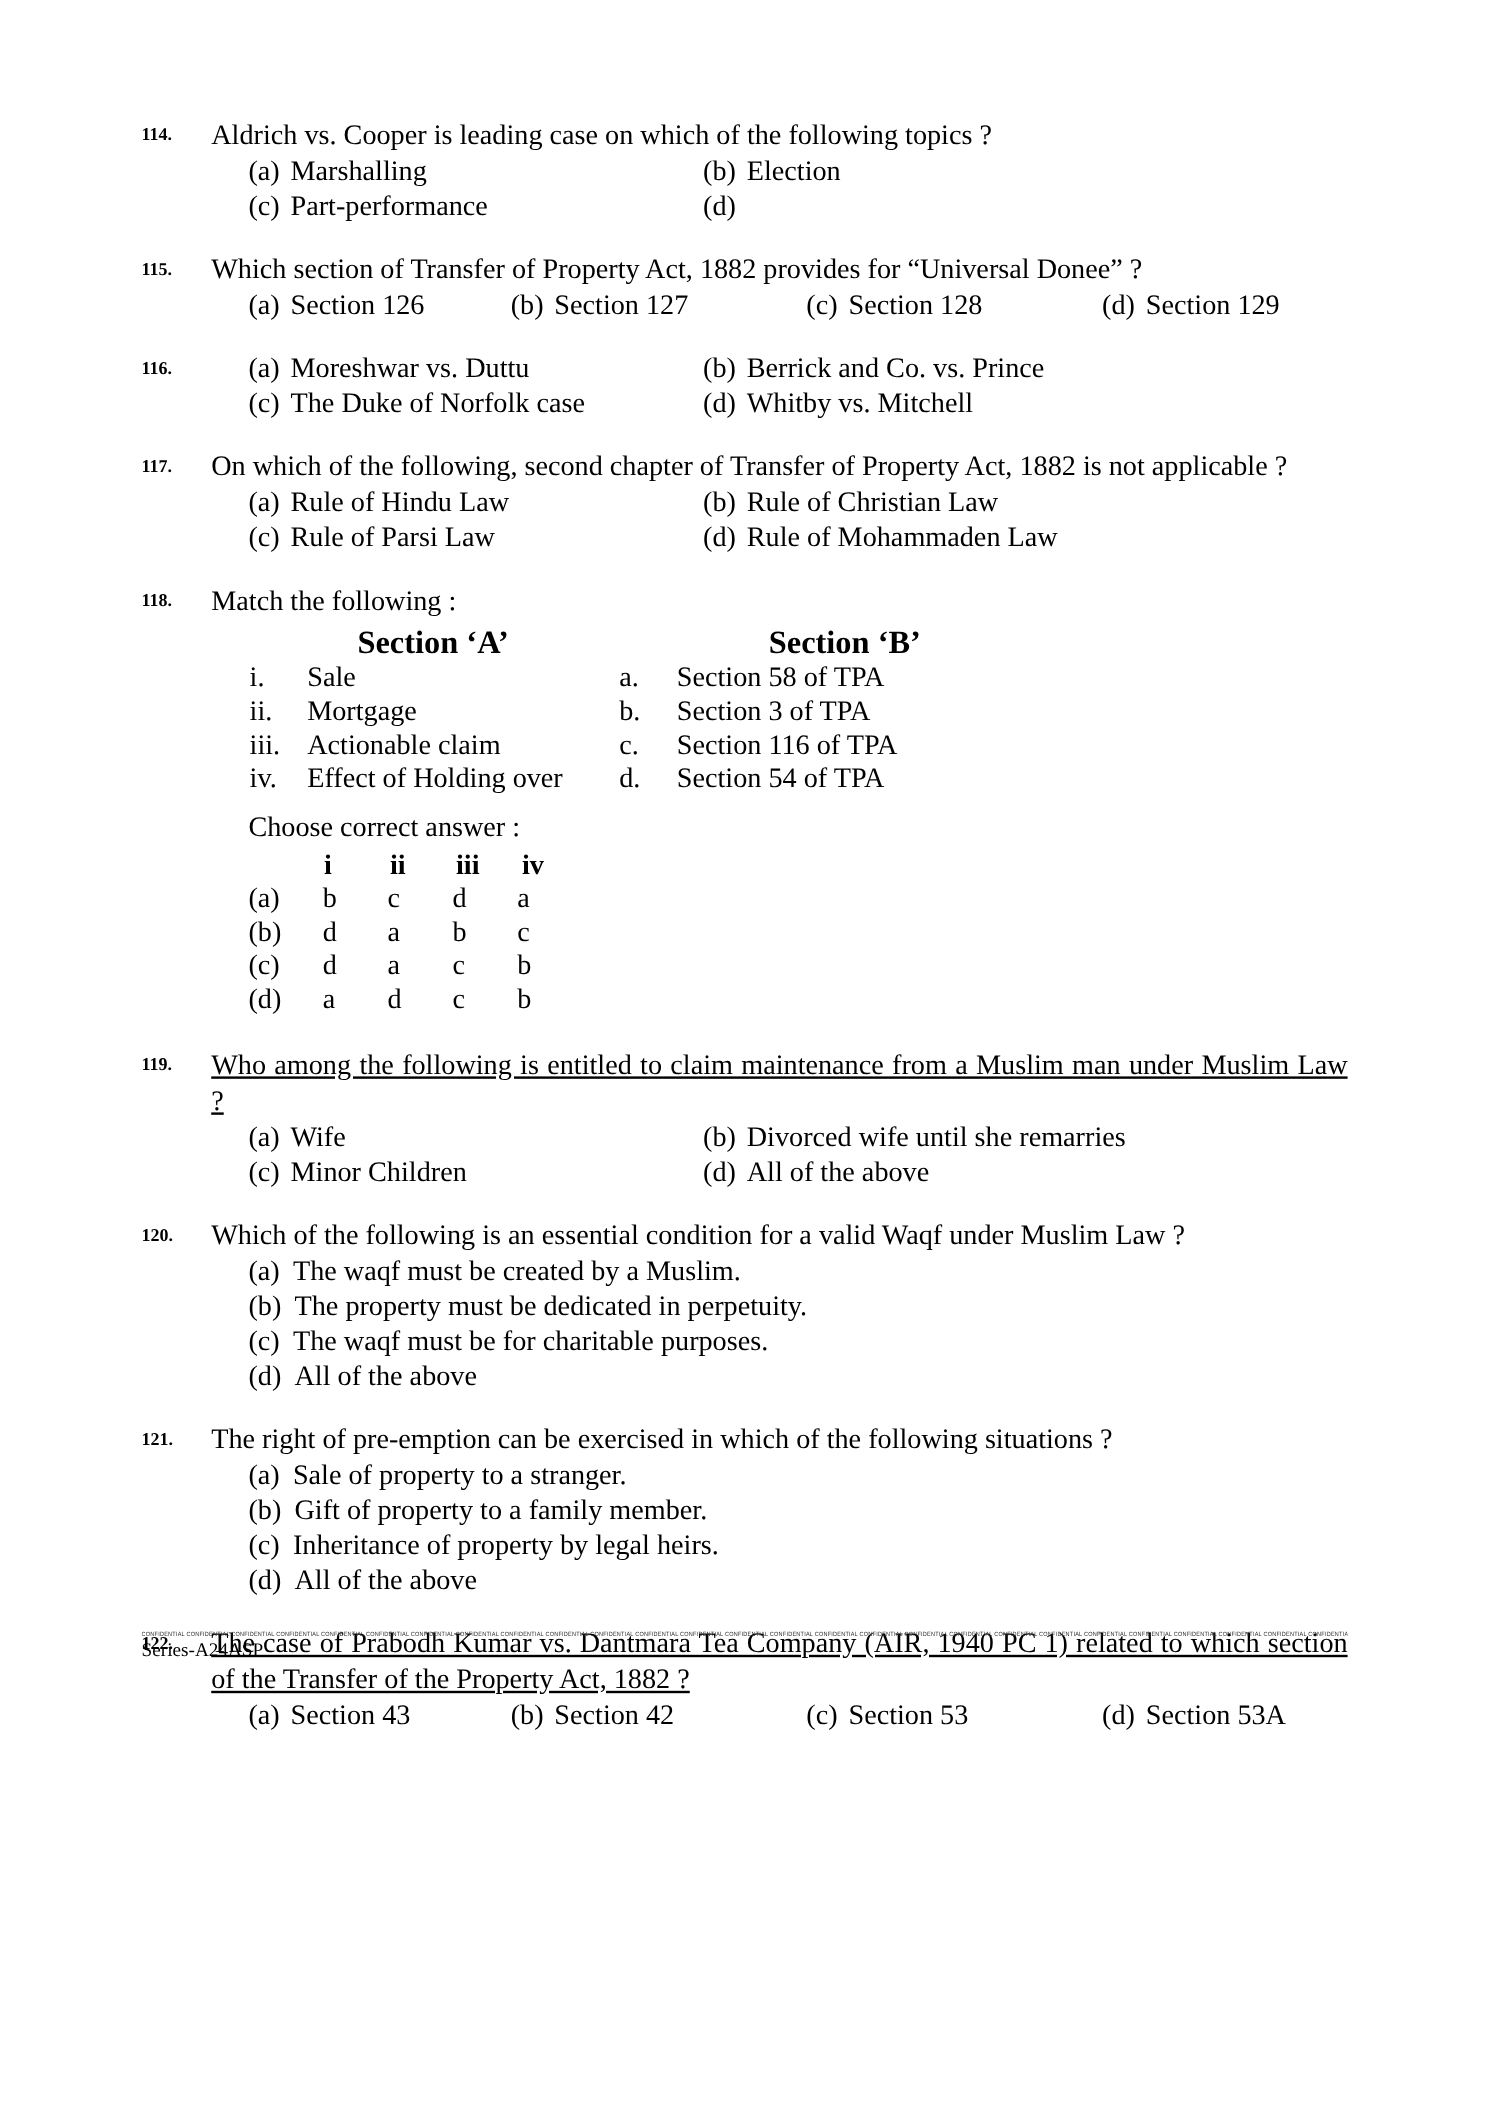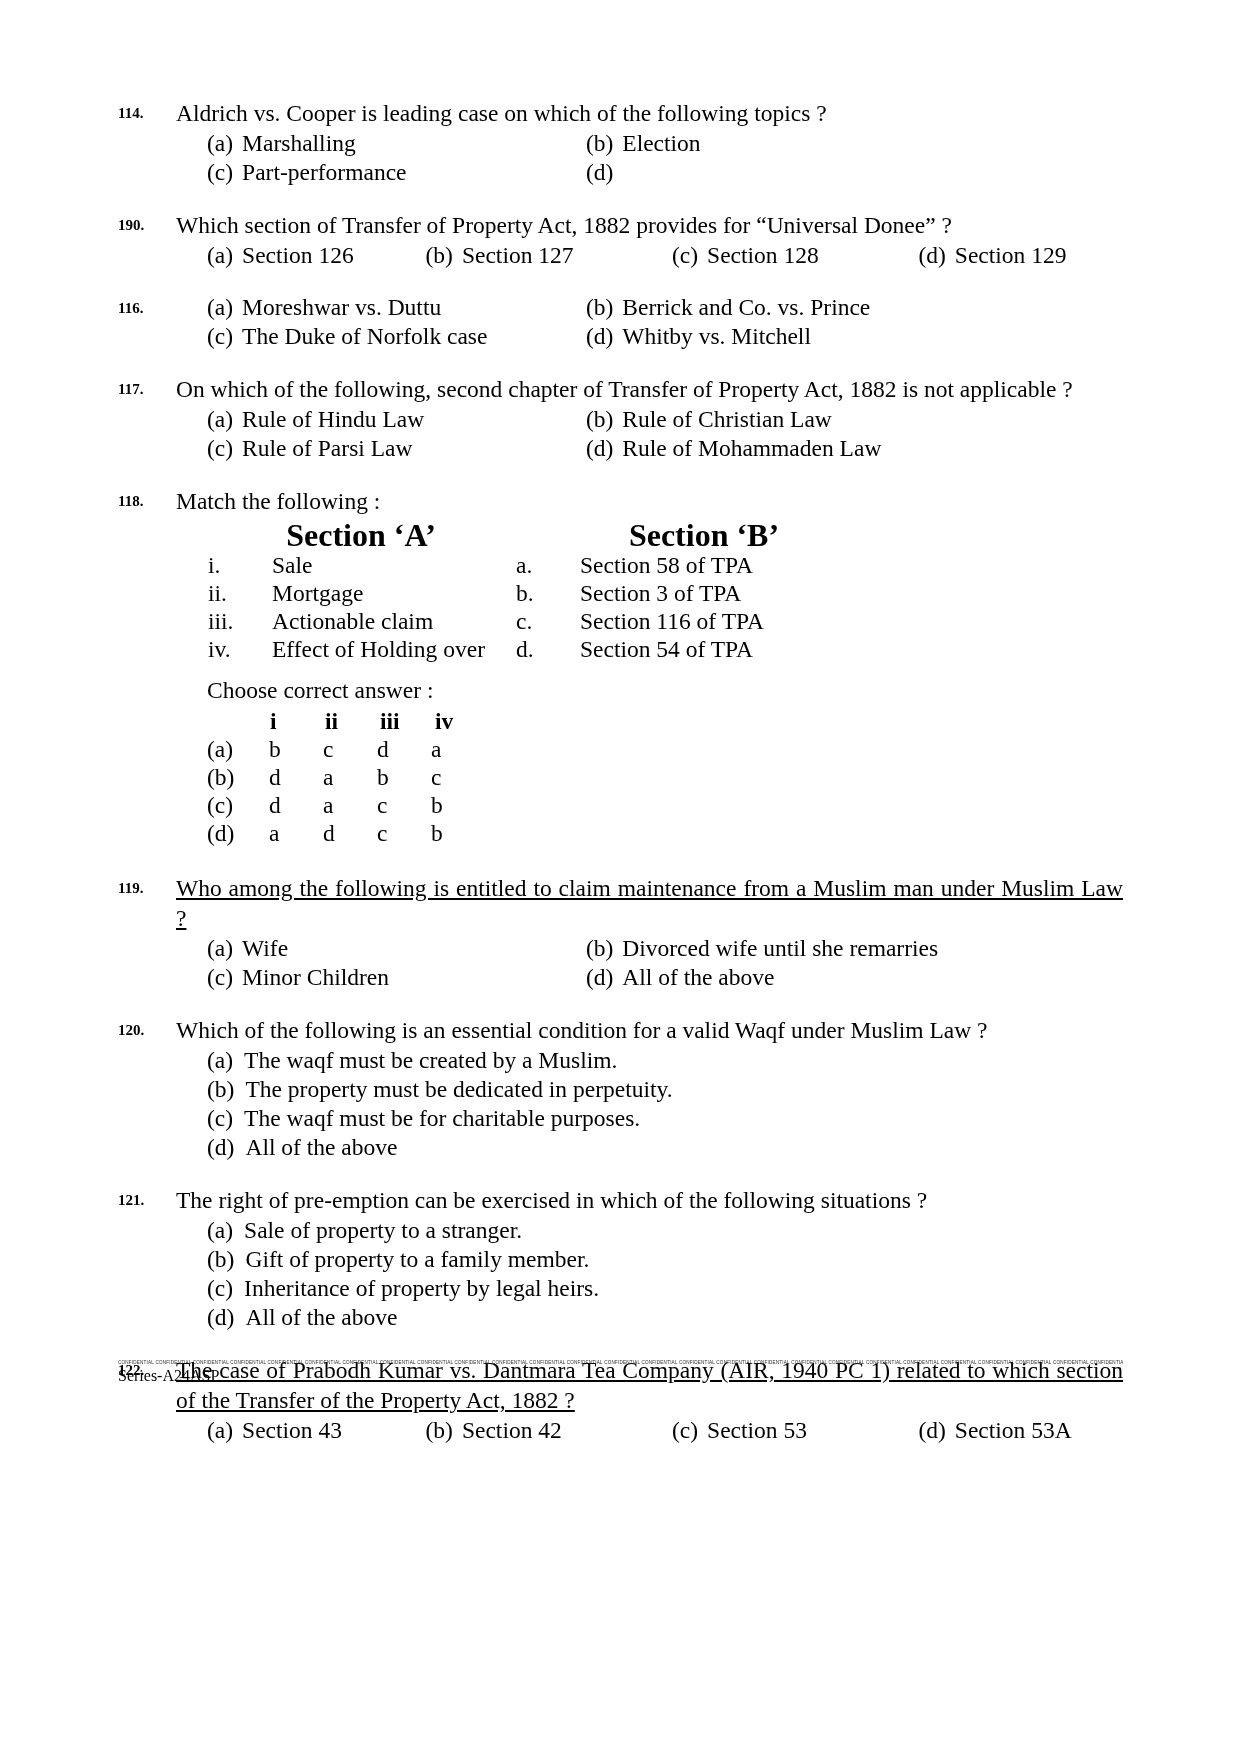--- a/index.html
+++ b/index.html
@@ -88,21 +88,21 @@
   
   .stack .opt { width: 100%; }
   .stack .opt-letter { margin-right: 11px; }
 
   
   .match-wrap {
     margin-top: 4px;
   }
   .match-head {
     display: flex;
-    font-size: 32px;
+    font-size: 27px;
     line-height: 30px;
     font-weight: bold;
     margin-bottom: 1px;
   }
   .match-head .mh-a {
     width: 310px;
     text-align: center;
     padding-left: 30px;
   }
   .match-head .mh-b {
@@ -123,21 +123,20 @@
   }
   .match-row .m-right {
     display: flex;
     padding-left: 0px;
   }
   .m-key {
     flex: 0 0 48px;
   }
   .m-val {
     flex: 0 1 auto;
-    margin-left: 16px;
   }
   .choose {
     font-size: 23.5px;
     line-height: 30px;
     padding-left: 31px;
     margin-top: 12px;
   }
 
   
   .matrix {
@@ -216,21 +215,21 @@
             <span class="opt-text">Part-performance</span>
           </div>
           <div class="opt">
             <span class="opt-letter">(d)</span>
           </div>
         </div>
       </div>
     </div>
 
     <div class="q">
-      <div class="q-num">190.</div>
+      <div class="q-num">115.</div>
       <p class="q-text">Which section of Transfer of Property Act, 1882 provides for “Universal Donee” ?</p>
       <div class="opts">
         <div class="opt-row cols4">
           <div class="opt">
             <span class="opt-letter">(a)</span>
             <span class="opt-text">Section 126</span>
           </div>
           <div class="opt">
             <span class="opt-letter">(b)</span>
             <span class="opt-text">Section 127</span>

